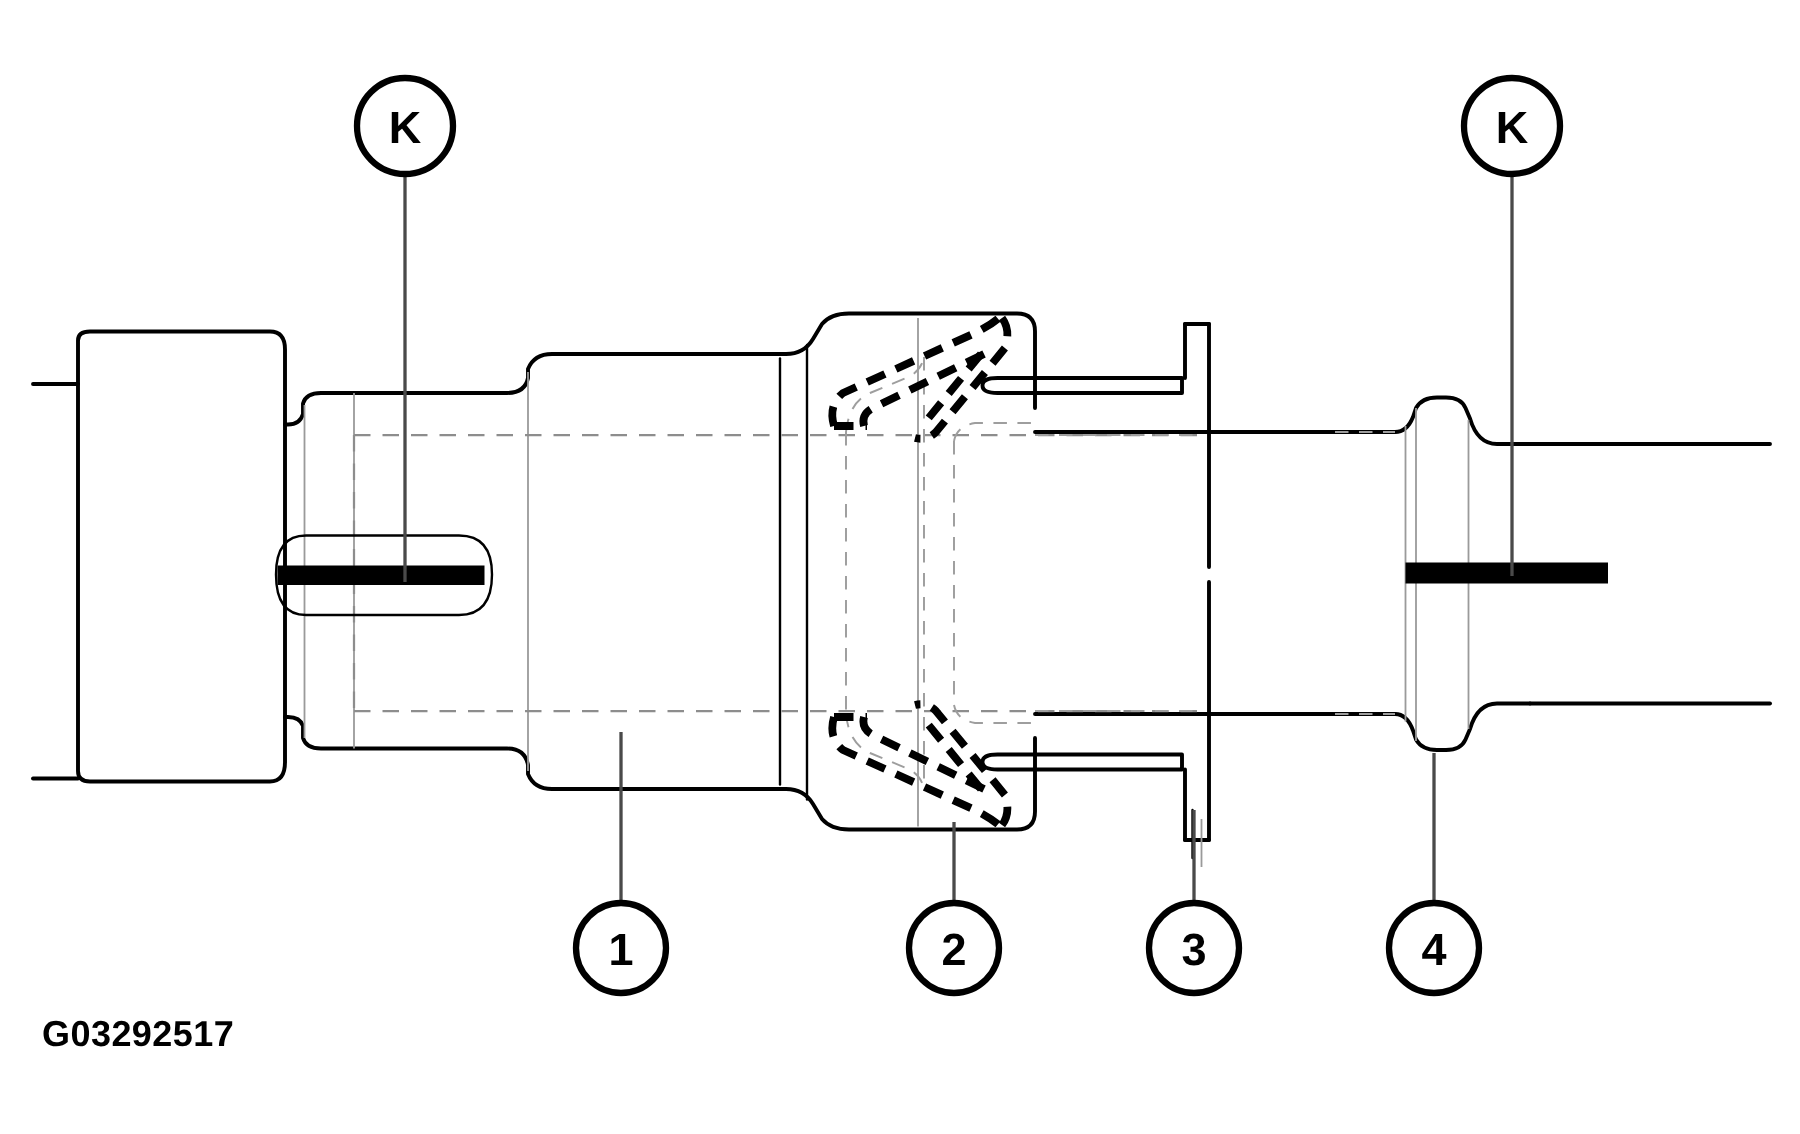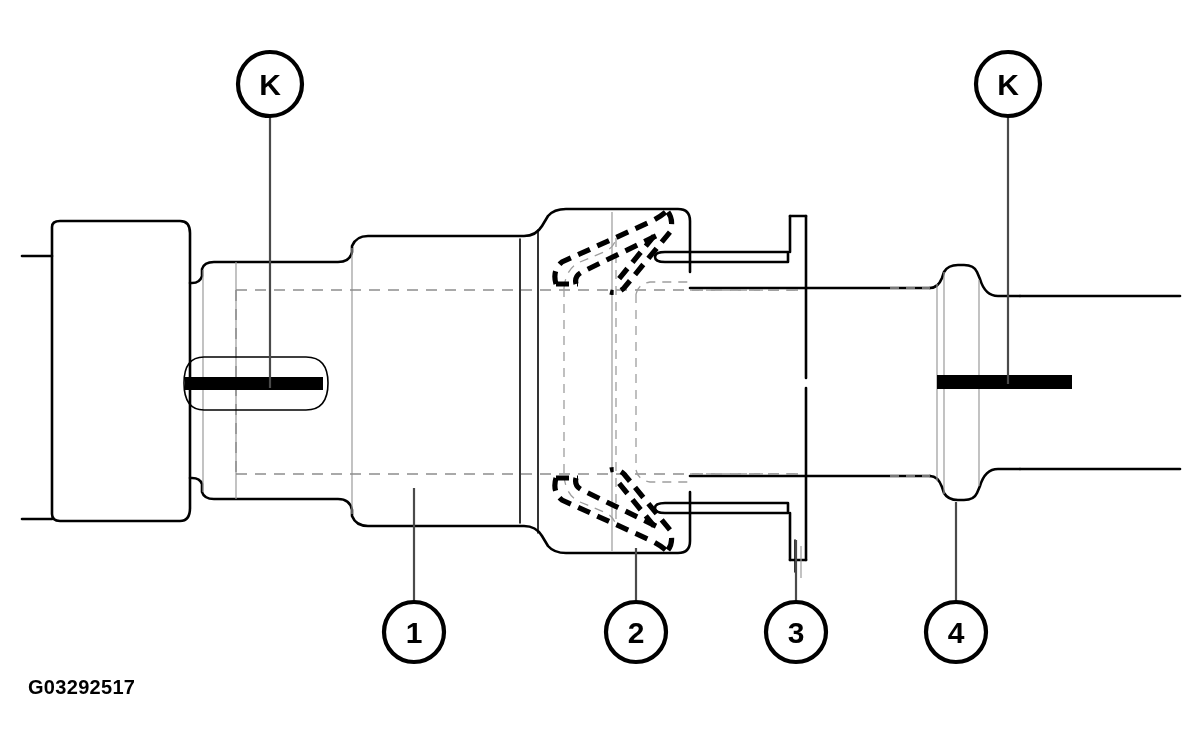--- a/index.html
+++ b/index.html
@@ -24,21 +24,21 @@
     top: 0;
     width: 1200px;
     height: 756px;
     display: block;
   }
   .fig-id {
     position: absolute;
     left: 28px;
     top: 676px;
     font-family: "Liberation Sans", sans-serif;
-    font-size: 20px;
+    font-size: 24px;
     font-weight: bold;
     letter-spacing: 0.3px;
     color: #000000;
     white-space: nowrap;
   }
   .callout-text {
     font-family: "Liberation Sans", sans-serif;
     font-weight: bold;
     font-size: 30px;
     fill: #000000;

